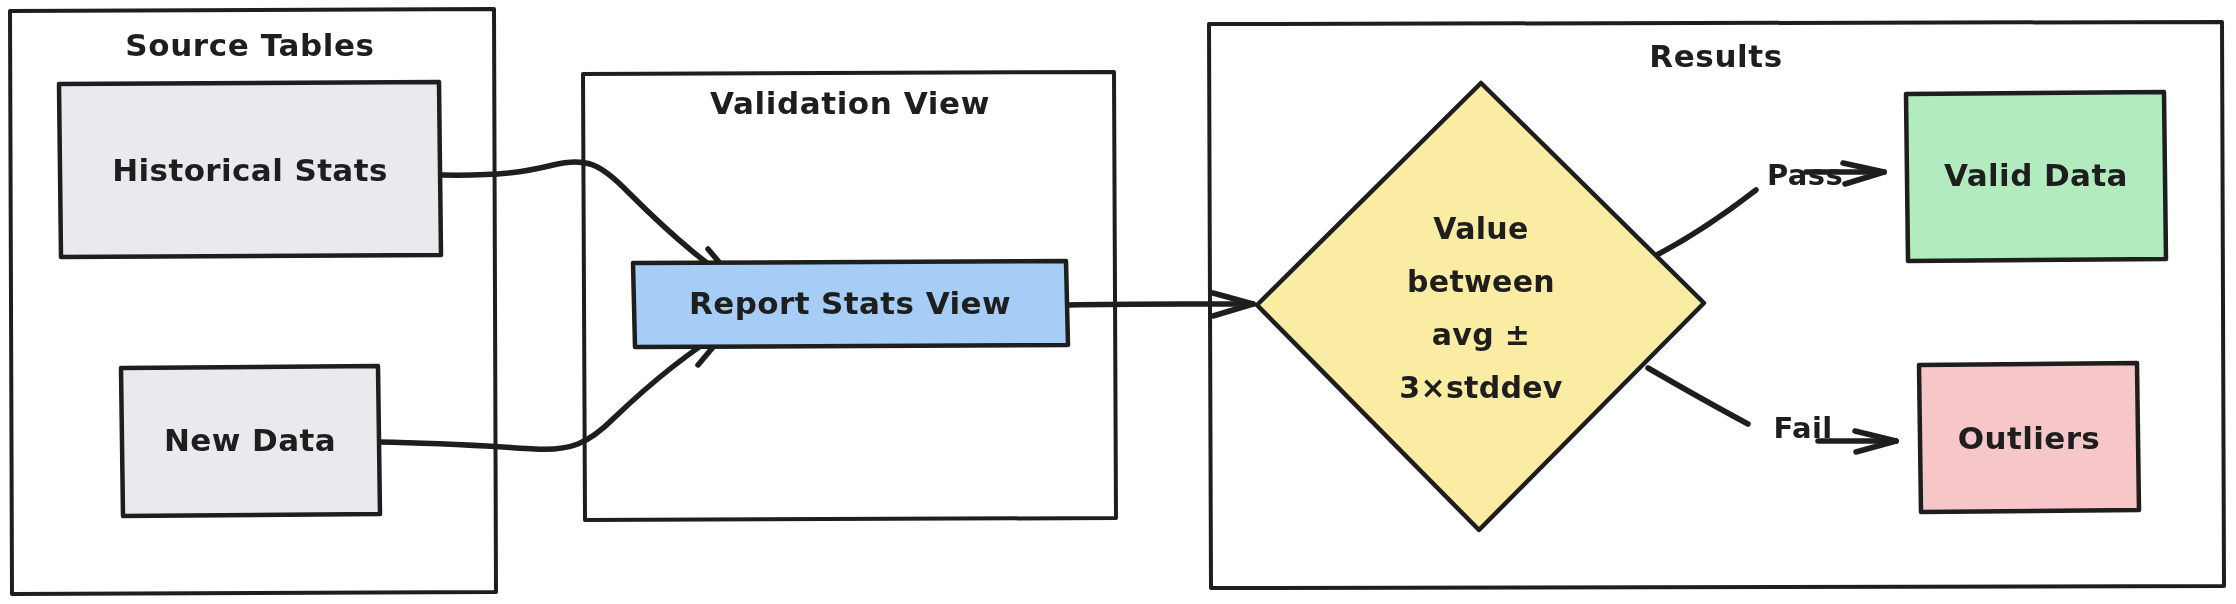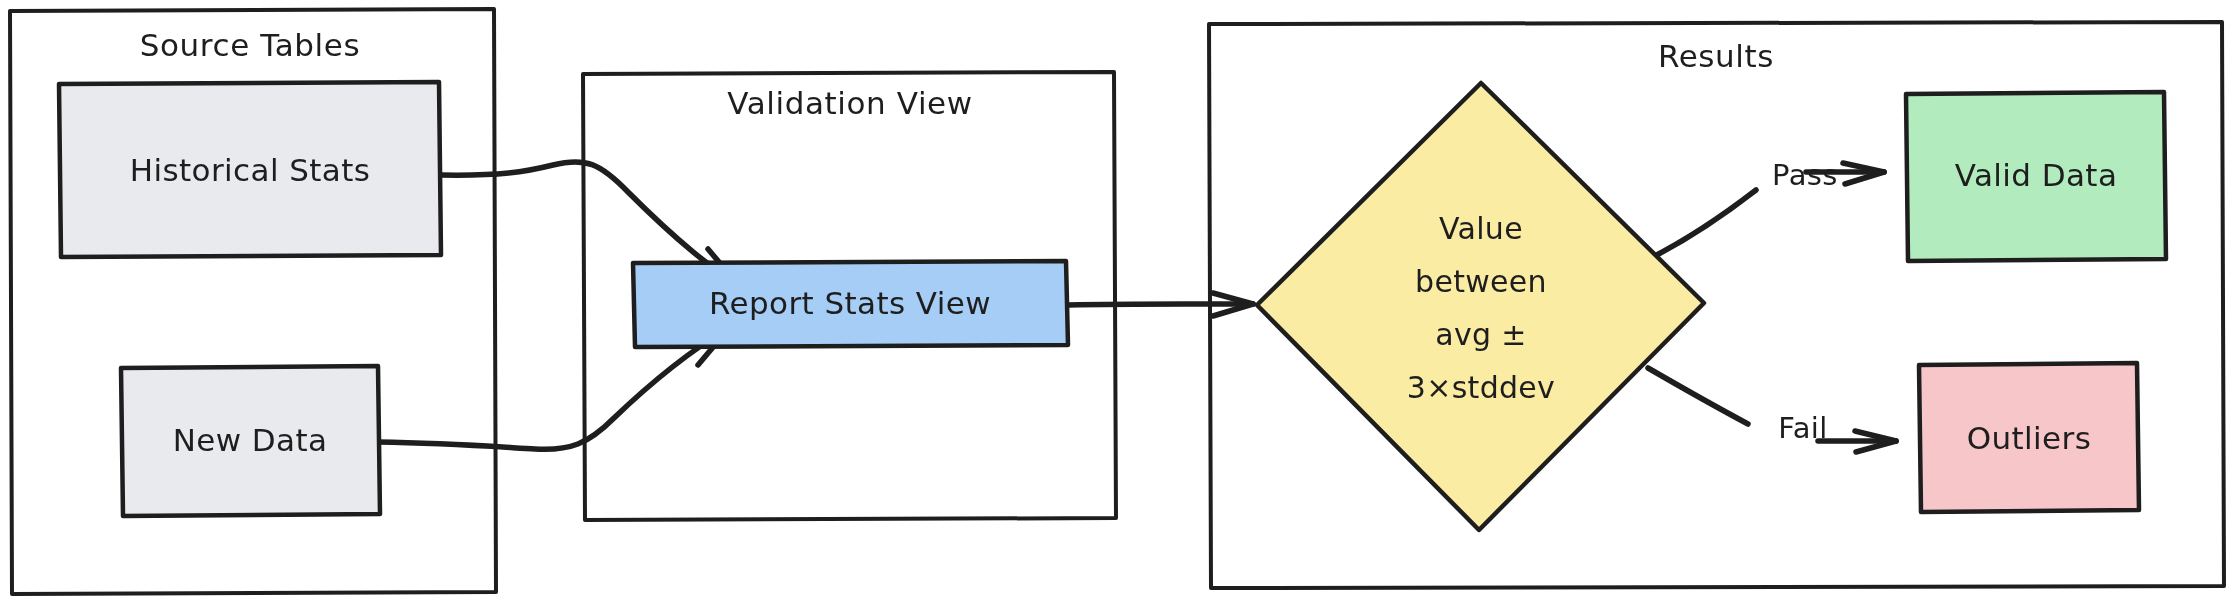--- a/index.html
+++ b/index.html
@@ -11,20 +11,21 @@
     width: 2236px;
     height: 604px;
     overflow: hidden;
     font-family: "DejaVu Sans", sans-serif;
   }
   #diagram-root {
     position: relative;
     width: 2236px;
     height: 604px;
     background: #ffffff;
+    font-weight: bold;
   }
   svg#flowchart {
     display: block;
     width: 2236px;
     height: 604px;
   }
   .group-frame {
     fill: #ffffff;
     stroke: #1e1e1e;
     stroke-width: 4;

